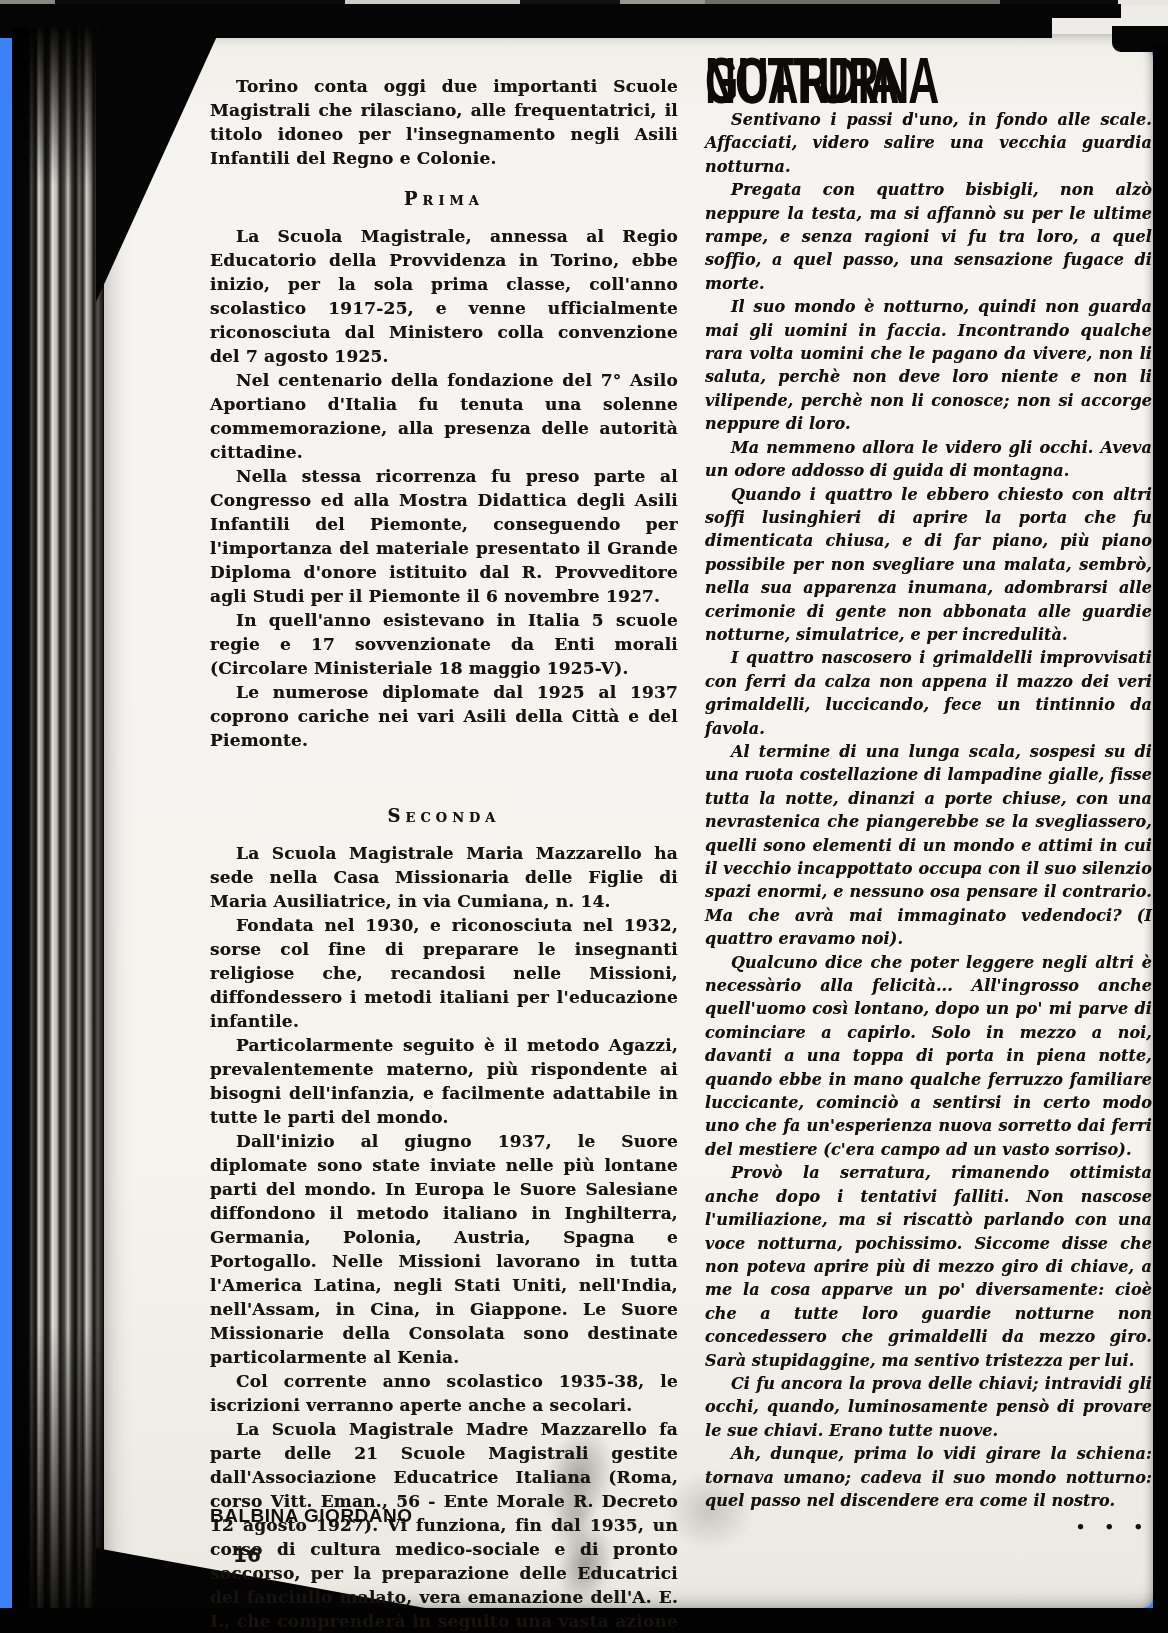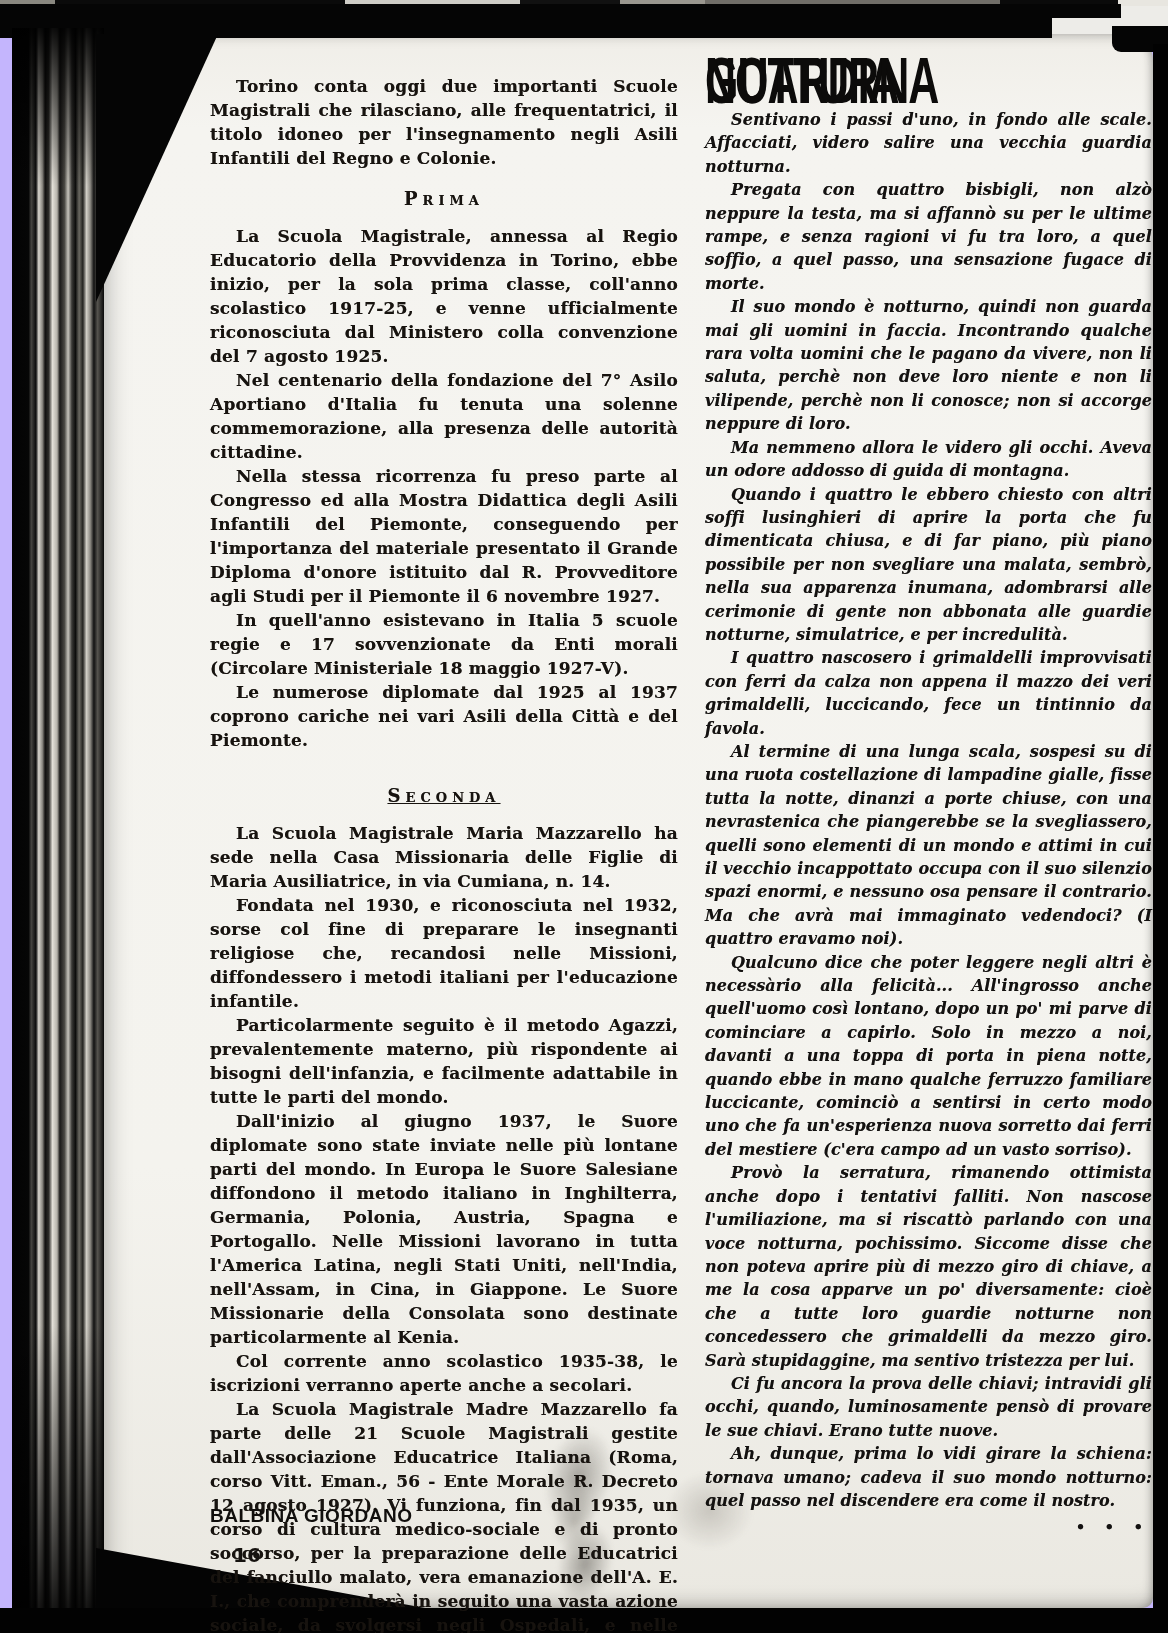--- a/index.html
+++ b/index.html
@@ -1,16 +1,16 @@
 <!DOCTYPE html>
 <html><head>
 <meta charset="utf-8">
 <style>
   html,body{margin:0;padding:0;background:#000;}
-  .scan{position:relative;width:1168px;height:1633px;background:#c4b5fd;overflow:hidden;
+  .scan{position:relative;width:1168px;height:1633px;background:#3b82f6;overflow:hidden;
         font-family:"DejaVu Serif",serif;}
   .scan *{position:absolute;box-sizing:border-box;}
 
   
   .corner-paper{left:1028px;top:0;width:140px;height:48px;background:#edece8;}
   .paper{left:96px;top:34px;width:1057px;height:1574px;
          background:linear-gradient(180deg,#f0eee8 0%,#f5f4f0 6%,#f4f3ee 72%,#eae8e1 100%);
          border-radius:4px 26px 10px 4px;
          box-shadow:inset 22px 0 28px -16px rgba(0,0,0,.38),
                     inset -6px 0 10px -5px rgba(0,0,0,.30),
@@ -48,21 +48,21 @@
      background:radial-gradient(ellipse at center,rgba(120,115,106,.30),transparent 65%);
      filter:blur(2px);}
 
   
   .col-left{left:210px;top:74px;width:468px;color:#17130f;
      font-size:17px;line-height:24px;font-weight:700;text-align:justify;
      letter-spacing:.2px;text-shadow:0 0 .5px rgba(20,16,12,.55);}
   .col-left p,.col-right p{position:static;margin:0;text-indent:26px;}
   .sec-heading{position:static;display:block;text-align:center;font-variant:small-caps;
      letter-spacing:5px;font-size:18px;font-weight:700;margin:17px 0 13px;text-indent:0;}
-  .sec-heading.second{margin-top:32px;text-decoration:underline;}
+  .sec-heading.second{margin-top:52px;}
 
   .col-right{left:705px;top:64px;width:447px;color:#131110;
      font-style:italic;font-weight:700;font-size:16px;line-height:23.4px;
      text-align:justify;letter-spacing:.1px;text-shadow:0 0 .5px rgba(16,14,12,.5);}
   .art-title{position:static;display:flex;justify-content:space-between;align-items:flex-start;
      font-style:normal;font-family:"Liberation Sans",sans-serif;font-weight:700;
      font-size:43px;letter-spacing:-1px;color:#0c0b0a;
      transform:scaleY(1.5);transform-origin:top left;
      margin:0 0 44px 0;white-space:nowrap;text-shadow:none;}
   .end-mark{position:static;display:block;text-align:right;font-style:normal;
@@ -94,21 +94,21 @@
 
   <div class="stain1"></div>
   <div class="stain2"></div>
 
   <div class="col-left">
     <p>Torino conta oggi due importanti Scuole Magistrali che rilasciano, alle frequentatrici, il titolo idoneo per l'insegnamento negli Asili Infantili del Regno e Colonie.</p>
     <span class="sec-heading">Prima</span>
     <p>La Scuola Magistrale, annessa al Regio Educatorio della Provvidenza in Torino, ebbe inizio, per la sola prima classe, coll'anno scolastico 1917-25, e venne ufficialmente riconosciuta dal Ministero colla convenzione del 7 agosto 1925.</p>
     <p>Nel centenario della fondazione del 7° Asilo Aportiano d'Italia fu tenuta una solenne commemorazione, alla presenza delle autorità cittadine.</p>
     <p>Nella stessa ricorrenza fu preso parte al Congresso ed alla Mostra Didattica degli Asili Infantili del Piemonte, conseguendo per l'importanza del materiale presentato il Grande Diploma d'onore istituito dal R. Provveditore agli Studi per il Piemonte il 6 novembre 1927.</p>
-    <p>In quell'anno esistevano in Italia 5 scuole regie e 17 sovvenzionate da Enti morali (Circolare Ministeriale 18 maggio 1927-V).</p>
+    <p>In quell'anno esistevano in Italia 5 scuole regie e 17 sovvenzionate da Enti morali (Circolare Ministeriale 18 maggio 1925-V).</p>
     <p>Le numerose diplomate dal 1925 al 1937 coprono cariche nei vari Asili della Città e del Piemonte.</p>
     <span class="sec-heading second">Seconda</span>
     <p>La Scuola Magistrale Maria Mazzarello ha sede nella Casa Missionaria delle Figlie di Maria Ausiliatrice, in via Cumiana, n. 14.</p>
     <p>Fondata nel 1930, e riconosciuta nel 1932, sorse col fine di preparare le insegnanti religiose che, recandosi nelle Missioni, diffondessero i metodi italiani per l'educazione infantile.</p>
     <p>Particolarmente seguito è il metodo Agazzi, prevalentemente materno, più rispondente ai bisogni dell'infanzia, e facilmente adattabile in tutte le parti del mondo.</p>
     <p>Dall'inizio al giugno 1937, le Suore diplomate sono state inviate nelle più lontane parti del mondo. In Europa le Suore Salesiane diffondono il metodo italiano in Inghilterra, Germania, Polonia, Austria, Spagna e Portogallo. Nelle Missioni lavorano in tutta l'America Latina, negli Stati Uniti, nell'India, nell'Assam, in Cina, in Giappone. Le Suore Missionarie della Consolata sono destinate particolarmente al Kenia.</p>
     <p>Col corrente anno scolastico 1935-38, le iscrizioni verranno aperte anche a secolari.</p>
     <p>La Scuola Magistrale Madre Mazzarello fa parte delle 21 Scuole Magistrali gestite dall'Associazione Educatrice Italiana (Roma, corso Vitt. Eman., 56 - Ente Morale R. Decreto 12 agosto 1927). Vi funziona, fin dal 1935, un corso di cultura medico-sociale e di pronto soccorso, per la preparazione delle Educatrici del fanciullo malato, vera emanazione dell'A. E. I., che comprenderà in seguito una vasta azione sociale, da svolgersi negli Ospedali, e nelle opere assistenziali, tanto fasciste quanto religiose.</p>
   </div>
 

